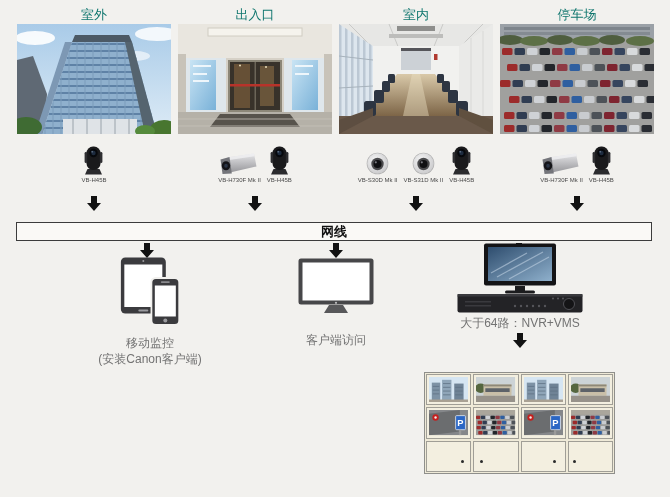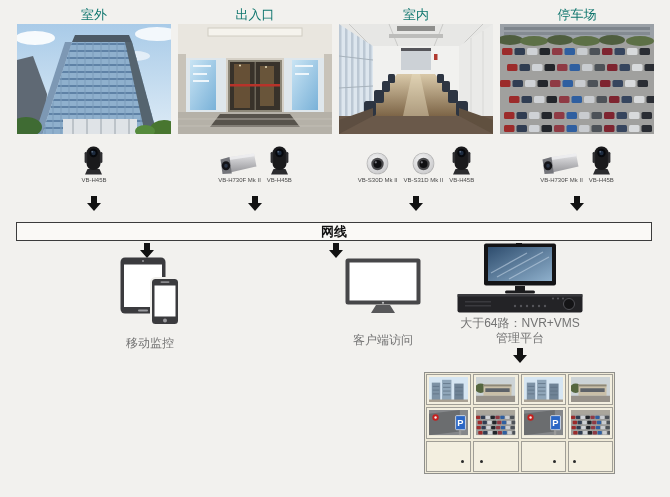--- a/index.html
+++ b/index.html
@@ -29,21 +29,21 @@
   .mid-arrow{position:absolute;top:243px;}
   .mid-arrow.a1{left:140px;} .mid-arrow.a2{left:329px;} .mid-arrow.a3{left:512px;}
 
   
   .client{position:absolute;display:flex;flex-direction:column;align-items:center;}
   .client-mobile{left:150px;top:257px;transform:translateX(-50%);}
   .mobile-icons{position:relative;width:60px;height:69px;}
   .tablet{position:absolute;left:0;top:0;}
   .phone{position:absolute;left:30px;top:20px;}
   .client-label{font-size:12px;line-height:16px;color:#737373;text-align:center;margin-top:9px;white-space:nowrap;}
-  .client-desktop{left:336px;top:258px;transform:translateX(-50%);margin-left:47px;}
+  .client-desktop{left:336px;top:258px;transform:translateX(-50%);}
   .client-desktop .client-label{margin-top:19px;}
   .client-nvr{left:520px;top:243px;transform:translateX(-50%);}
   .client-nvr .client-label{margin-top:3px;line-height:15px;}
   .nvr-arrow{margin-top:2px;}
 
   
   .video-wall{position:absolute;left:424px;top:372px;width:191px;height:102px;background:#efead8;
               border:1px solid #8f8f8b;box-sizing:border-box;padding:1px;
               display:grid;grid-template-columns:repeat(4,1fr);grid-template-rows:repeat(3,1fr);gap:2px;}
   .cell{background:#f3efe0;border:1px solid #a09e96;box-sizing:border-box;position:relative;}
@@ -389,20 +389,21 @@
       </svg>
       <svg class="phone" width="30" height="49" viewBox="0 0 30 49">
         <rect x="1" y="1" width="28" height="47" rx="4.5" fill="#3b3b3e" stroke="#f2f1ee" stroke-width="2"></rect>
         <rect x="4.5" y="8.5" width="21" height="31" fill="#ffffff"></rect>
         <rect x="10.5" y="4.2" width="9" height="1.8" rx="0.9" fill="#8a8a8e"></rect>
         <circle cx="15" cy="43.5" r="2" fill="#9a9a9e"></circle>
       </svg>
     </div>
     <div class="client-label">
       <div>移动监控</div>
+      <div>(安装Canon客户端)</div>
     </div>
   </div>
 
   <div class="client client-desktop">
     <svg width="76" height="55" viewBox="0 0 76 55">
       <rect x="0.5" y="0.5" width="75" height="46" rx="2.5" fill="#474749"></rect>
       <rect x="4.5" y="4.5" width="67" height="38" fill="#ffffff"></rect>
       <circle cx="38" cy="44.8" r="1.1" fill="#bdbdbf"></circle>
       <polygon points="31,47 45,47 50,55 26,55" fill="#58585a"></polygon>
     </svg>
@@ -428,21 +429,20 @@
           <circle cx="88" cy="63" r="1.2"></circle>
         <circle cx="96" cy="55.5" r="1.1"></circle>
           <circle cx="101" cy="55.5" r="1.1"></circle>
           <circle cx="106" cy="55.5" r="1.1"></circle>
       </g>
       <rect x="8" y="58" width="26" height="1.5" fill="#3a3a3e"></rect>
       <rect x="8" y="62" width="26" height="1.5" fill="#3a3a3e"></rect>
     </svg>
     <div class="client-label">
       <div>大于64路：NVR+VMS</div>
-      <div>管理平台</div>
     </div>
     <svg class="arrow nvr-arrow">
         <use href="#sym-arrow"></use>
       </svg>
   </div>
 
   <div class="video-wall">
     <div class="cell">
         <svg class="thumb" preserveAspectRatio="none">
           <use href="#th-towers"></use>

